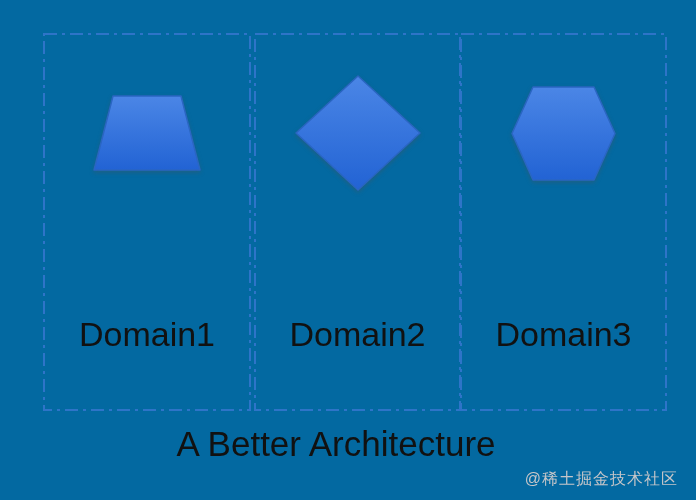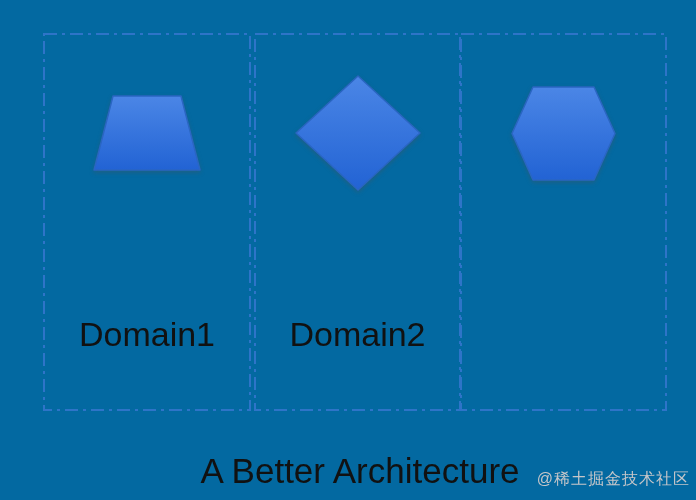--- a/index.html
+++ b/index.html
@@ -45,34 +45,33 @@
     left: 0;
     right: 0;
     text-align: center;
     font-size: 34px;
     line-height: 40px;
     color: #111111;
     white-space: nowrap;
   }
   .diagram-title {
     position: absolute;
-    top: 449px;
+    top: 422px;
     left: 0;
     width: 672px;
     text-align: center;
     font-size: 35px;
     line-height: 44px;
     color: #111111;
     white-space: nowrap;
-    padding-left: 24px;
   }
   .watermark {
     position: absolute;
     top: 468px;
-    right: 6px;
+    right: 18px;
     font-size: 16px;
     line-height: 22px;
     color: #c6c6c9;
     letter-spacing: 1px;
     white-space: nowrap;
   }
   #box1 { left: 43px;  width: 208px; }
   #box2 { left: 254px; width: 207px; }
   #box3 { left: 460px; width: 207px; }
 </style>
@@ -116,19 +115,20 @@
 
   <div id="box3" class="domain-box">
     <svg class="box-border" viewBox="0 0 207 378" preserveAspectRatio="none">
       <rect x="1" y="1" width="205" height="376" fill="none" stroke="#2e74c8" stroke-width="2" stroke-dasharray="13 5 3 5"></rect>
     </svg>
     <div class="shape-area">
       <svg class="shape-svg" width="105" height="95" viewBox="0 0 105 95">
         <polygon points="22,1 83,1 104,47.5 83,94 22,94 1,47.5" fill="url(#shapeGrad)" stroke="#2a66c2" stroke-width="1.5" stroke-linejoin="round"></polygon>
       </svg>
     </div>
+    <div class="domain-label">Domain3</div>
   </div>
 
   <div class="diagram-title">A Better Architecture</div>
 
   <div class="watermark">@稀土掘金技术社区</div>
 
 </div>
 
 </body></html>

